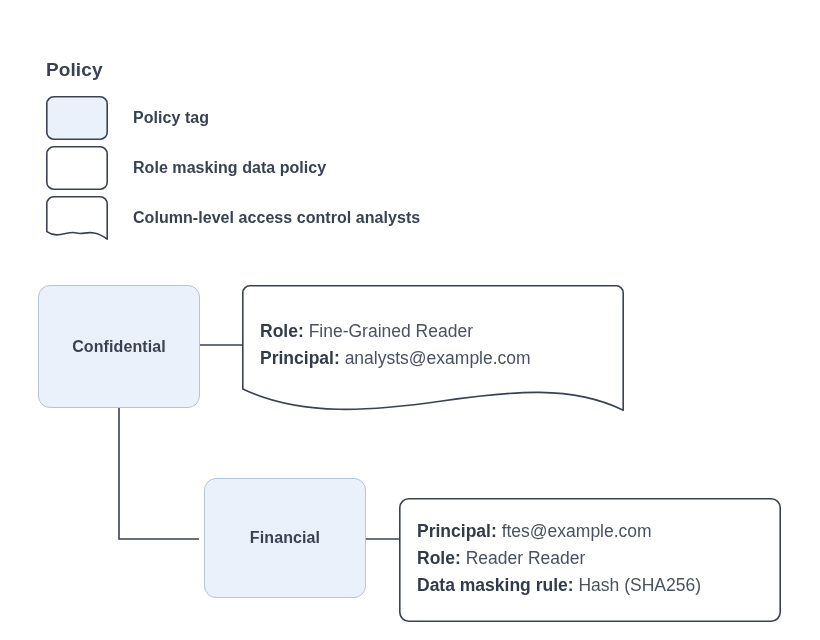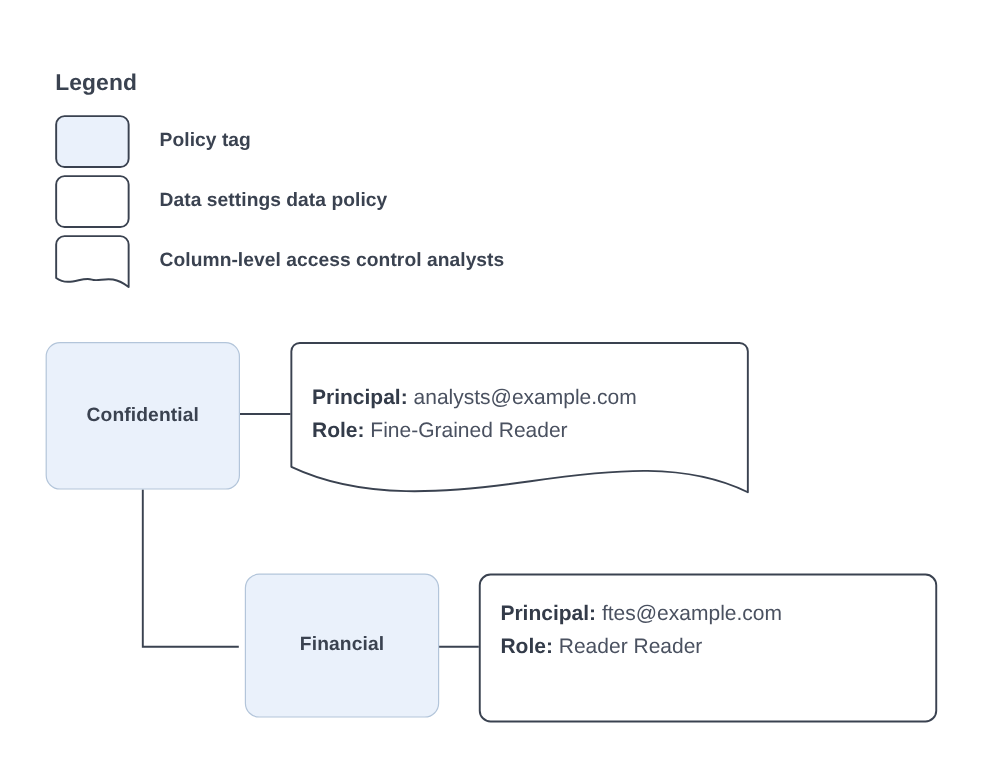--- a/index.html
+++ b/index.html
@@ -125,21 +125,21 @@
     width: 382px;
     height: 126px;
   }
   #callout-confidential .callout-text {
     left: 18px;
     top: 33px;
   }
 
   #callout-financial {
     left: 399px;
-    top: 478px;
+    top: 498px;
     width: 382px;
     height: 104px;
   }
   #callout-financial .callout-text {
     left: 18px;
     top: 20px;
   }
 
   .edge-line {
     stroke: #3a4250;
@@ -154,38 +154,38 @@
 
   <svg width="820" height="640" style="position:absolute;left:0;top:0;">
 
     <path class="edge-line" d="M 200 345 L 242 345"></path>
 
     <path class="edge-line" d="M 119 408 L 119 539 L 199 539"></path>
 
     <path class="edge-line" d="M 361 539 L 399 539"></path>
   </svg>
 
-  <div class="legend-title">Legend</div>
+  <div class="legend-title">Policy</div>
 
   <div class="legend-row legend-row-0">
     <div class="swatch">
       <svg width="62" height="44" viewBox="0 0 62 44">
         <rect x="0.8" y="0.8" width="60.4" height="42.4" rx="7" ry="7" fill="#eaf1fb" stroke="#3a4250" stroke-width="1.6"></rect>
       </svg>
     </div>
     <div class="legend-label">Policy tag</div>
   </div>
 
   <div class="legend-row legend-row-1">
     <div class="swatch">
       <svg width="62" height="44" viewBox="0 0 62 44">
         <rect x="0.8" y="0.8" width="60.4" height="42.4" rx="7" ry="7" fill="#ffffff" stroke="#3a4250" stroke-width="1.6"></rect>
       </svg>
     </div>
-    <div class="legend-label">Data settings data policy</div>
+    <div class="legend-label">Role masking data policy</div>
   </div>
 
   <div class="legend-row legend-row-2">
     <div class="swatch">
       <svg width="62" height="44" viewBox="0 0 62 44">
         <path d="M 0.8 7.8
                  A 7 7 0 0 1 7.8 0.8
                  L 54.2 0.8
                  A 7 7 0 0 1 61.2 7.8
                  L 61.2 43.2
@@ -205,41 +205,45 @@
                A 7 7 0 0 1 7.8 0.8
                L 374.2 0.8
                A 7 7 0 0 1 381.2 7.8
                L 381.2 125.2
                C 330 100 270 106 200 116
                C 130 126 60 132 0.8 104
                Z" fill="#ffffff" stroke="#3a4250" stroke-width="1.6" stroke-linejoin="round"></path>
     </svg>
     <div class="callout-text">
       <div>
+        <b>Role:</b>
+        <span>Fine-Grained Reader</span>
+      </div>
+      <div>
         <b>Principal:</b>
         <span>analysts@example.com</span>
-      </div>
-      <div>
-        <b>Role:</b>
-        <span>Fine-Grained Reader</span>
       </div>
     </div>
   </div>
 
   <div class="node" id="node-financial">Financial</div>
 
   <div class="callout" id="callout-financial">
     <svg width="382" height="124" viewBox="0 0 382 124">
       <rect x="0.8" y="0.8" width="380.4" height="122.4" rx="9" ry="9" fill="#ffffff" stroke="#3a4250" stroke-width="1.6"></rect>
     </svg>
     <div class="callout-text">
       <div>
         <b>Principal:</b>
         <span>ftes@example.com</span>
       </div>
       <div>
         <b>Role:</b>
         <span>Reader Reader</span>
       </div>
+      <div>
+        <b>Data masking rule:</b>
+        <span>Hash (SHA256)</span>
+      </div>
     </div>
   </div>
 
 </div>
 
 </body></html>

